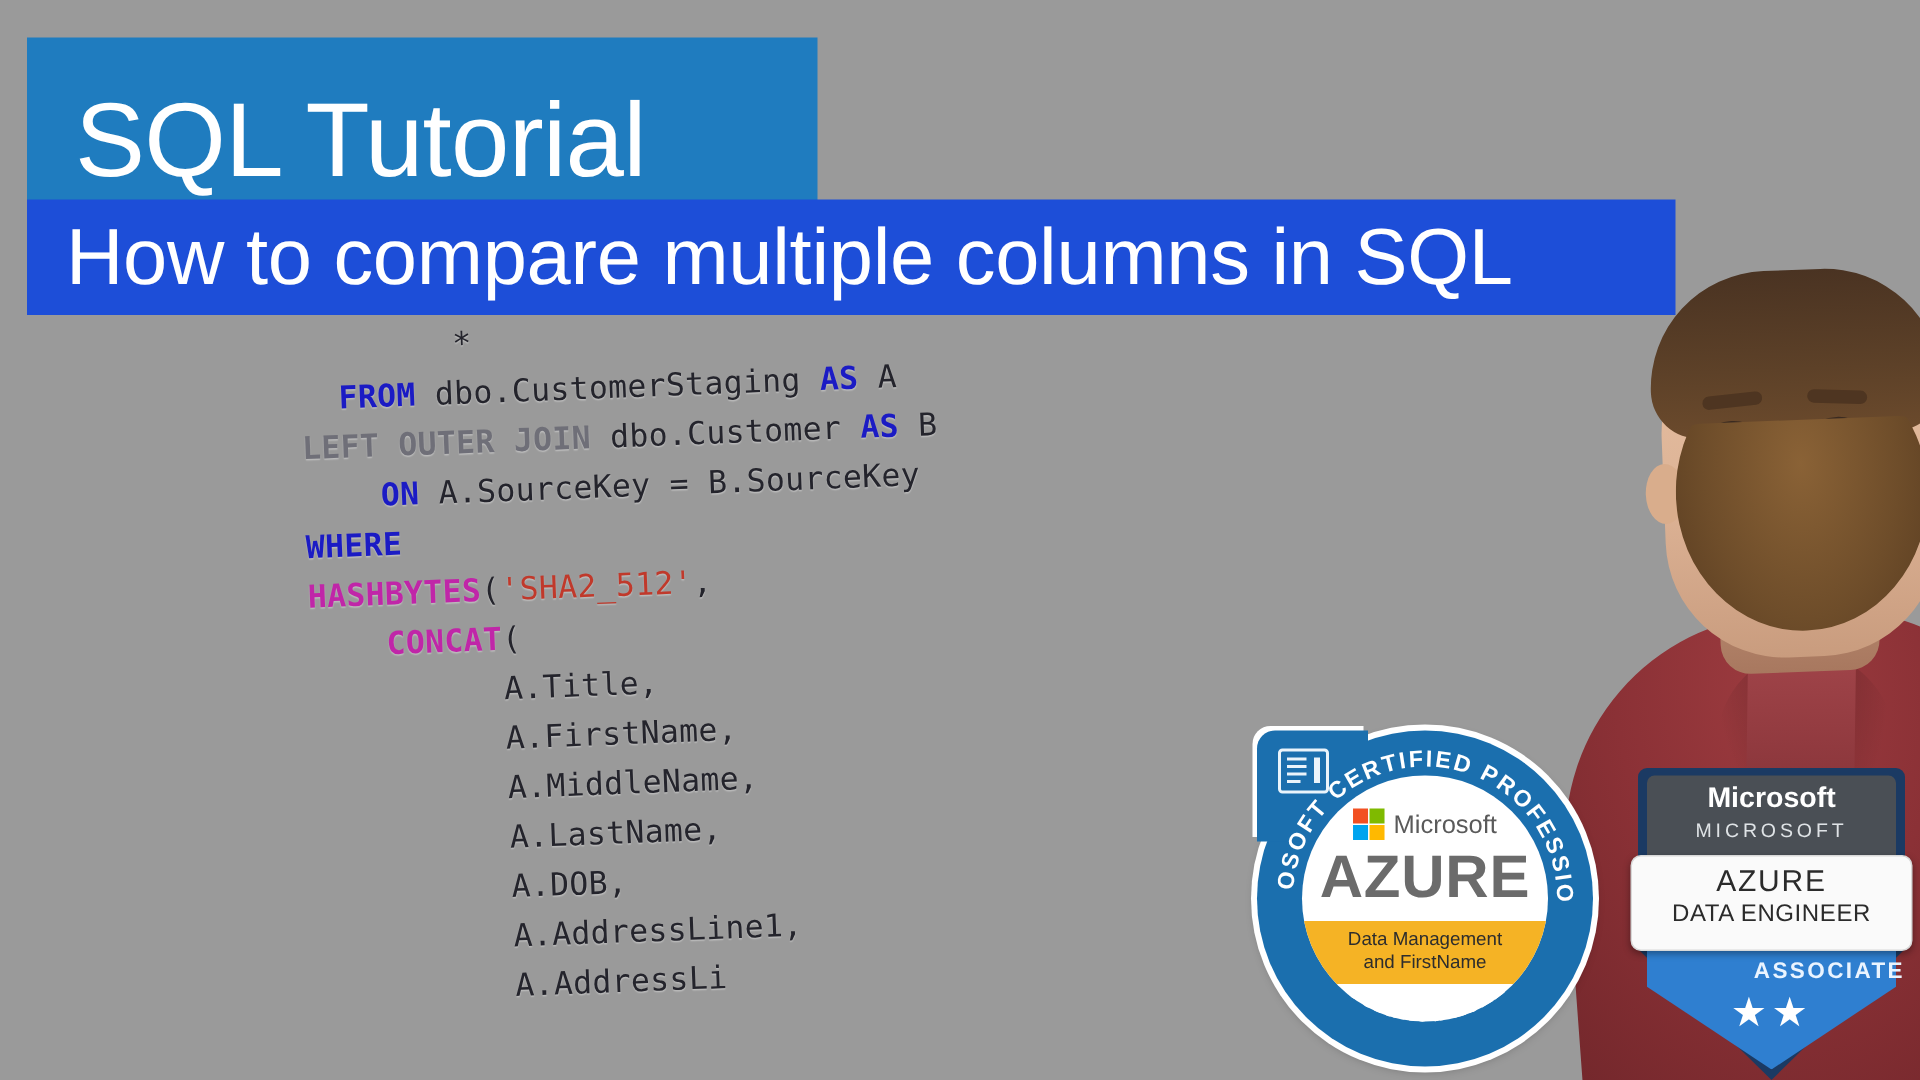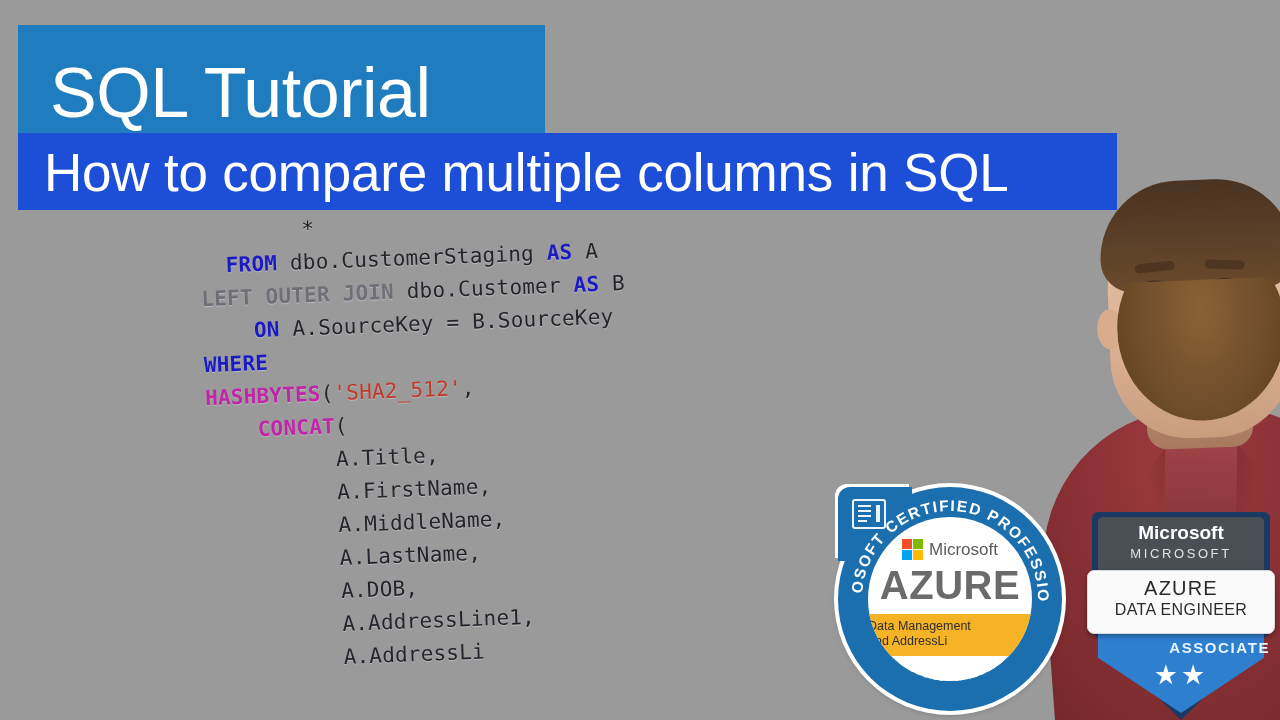--- a/index.html
+++ b/index.html
@@ -180,21 +180,21 @@
   .ms-grid span:nth-child(3){background:#00a4ef;}
   .ms-grid span:nth-child(4){background:#ffb900;}
   .mcse-ms .w{font-size:17px;color:#5a5a5a;font-family:"Liberation Sans",sans-serif;}
   .mcse-title{
     position:absolute;left:0;right:0;top:46px;text-align:center;
     font-size:40px;font-weight:bold;color:#6b6b6b;letter-spacing:.5px;
     font-family:"Liberation Sans",sans-serif;
   }
   .mcse-band{
     position:absolute;left:0;right:0;top:97px;height:42px;background:#f5b325;
-    color:#2d2d2d;font-size:12.5px;line-height:15px;padding-top:5px;
+    color:#2d2d2d;font-size:12.5px;line-height:15px;text-align:center;padding-top:5px;
     box-sizing:border-box;font-family:"Liberation Sans",sans-serif;
   }
   .mcse-arc{
     position:absolute;inset:0;pointer-events:none;
   }
   .mcse-arc text{
     font-family:"Liberation Sans",sans-serif;fill:#ffffff;font-weight:bold;
   }
 
   
@@ -306,21 +306,21 @@
             <span></span>
             <span></span>
             <span></span>
             <span></span>
           </span>
         <span class="w">Microsoft</span>
       </div>
       <div class="mcse-title">AZURE</div>
       <div class="mcse-band">
         <div>Data Management</div>
-        <div>and AddressLi</div>
+        <div>and FirstName</div>
       </div>
     </div>
   </div>
 
   <div class="azure">
     <div class="az-shield"></div>
     <div class="az-top"></div>
     <div class="az-bottom"></div>
     <div class="az-ms">Microsoft</div>
     <div class="az-cert">MICROSOFT</div>

